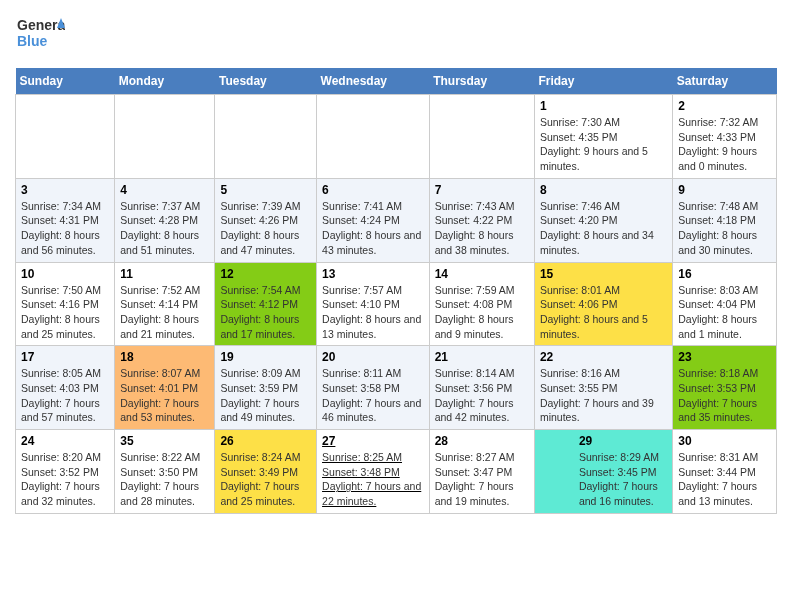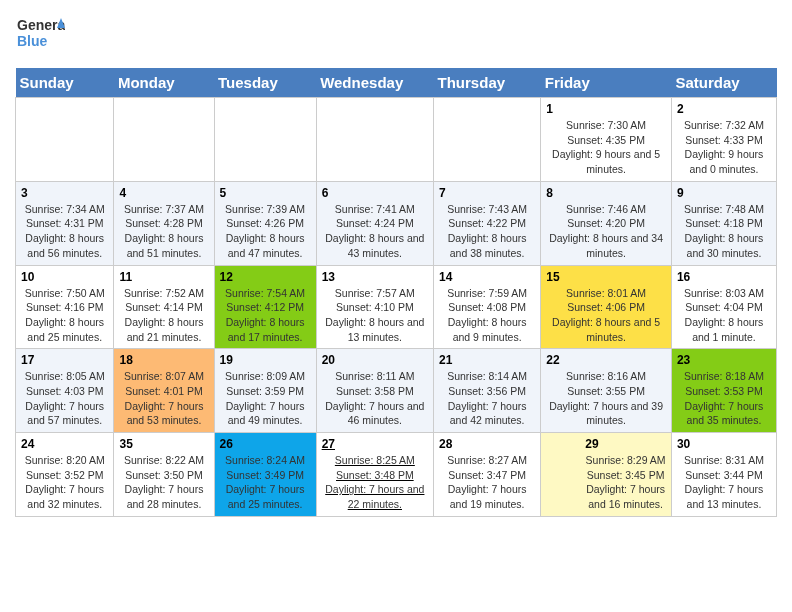--- a/index.html
+++ b/index.html
@@ -36,21 +36,21 @@
     table {
       width: 100%;
       border-collapse: collapse;
       font-size: 11px;
     }
     thead tr th {
       background-color: #4a7ebf;
       color: #fff;
       padding: 6px 4px;
       text-align: left;
-      font-size: 15px;
+      font-size: 12px;
       font-weight: bold;
     }
     tbody tr td {
       border: 1px solid #ccc;
       padding: 4px 5px;
       vertical-align: top;
       background: #fff;
       min-height: 80px;
     }
     tbody tr:nth-child(odd) td {
@@ -62,21 +62,20 @@
     .day-number {
       font-weight: bold;
       font-size: 12px;
       display: block;
       margin-bottom: 2px;
     }
     .day-info {
       font-size: 10.5px;
       color: #333;
       line-height: 1.4;
-      text-align: center;
     }
     .empty-cell {
       background: #fff !important;
     }
   </style>
 </head>
 <body>
 
 <div class="header-area">
   <div class="logo">
@@ -212,33 +211,33 @@
       </tr>
       <tr>
         <td style="background: rgb(255, 255, 255);">
           <span class="day-number">24</span>
           <div class="day-info">Sunrise: 8:20 AM<br>Sunset: 3:52 PM<br>Daylight: 7 hours and 32 minutes.</div>
         </td>
         <td style="background: rgb(255, 255, 255);">
           <span class="day-number">35</span>
           <div class="day-info">Sunrise: 8:22 AM<br>Sunset: 3:50 PM<br>Daylight: 7 hours and 28 minutes.</div>
         </td>
-        <td style="background: #0ea5e9;">
+        <td style="background: #fde047;">
           <span class="day-number">26</span>
           <div class="day-info">Sunrise: 8:24 AM<br>Sunset: 3:49 PM<br>Daylight: 7 hours and 25 minutes.</div>
         </td>
         <td style="background: rgb(255, 255, 255); text-decoration: underline;">
           <span class="day-number">27</span>
           <div class="day-info">Sunrise: 8:25 AM<br>Sunset: 3:48 PM<br>Daylight: 7 hours and 22 minutes.</div>
         </td>
         <td style="background: rgb(255, 255, 255);">
           <span class="day-number">28</span>
           <div class="day-info">Sunrise: 8:27 AM<br>Sunset: 3:47 PM<br>Daylight: 7 hours and 19 minutes.</div>
         </td>
-        <td style="background: #fef9c3; padding-left: 44px;">
+        <td style="background: #5eead4; padding-left: 44px;">
           <span class="day-number">29</span>
           <div class="day-info">Sunrise: 8:29 AM<br>Sunset: 3:45 PM<br>Daylight: 7 hours and 16 minutes.</div>
         </td>
         <td style="background: rgb(255, 255, 255);">
           <span class="day-number">30</span>
           <div class="day-info">Sunrise: 8:31 AM<br>Sunset: 3:44 PM<br>Daylight: 7 hours and 13 minutes.</div>
         </td>
       </tr>
     </tbody>
 </table>

